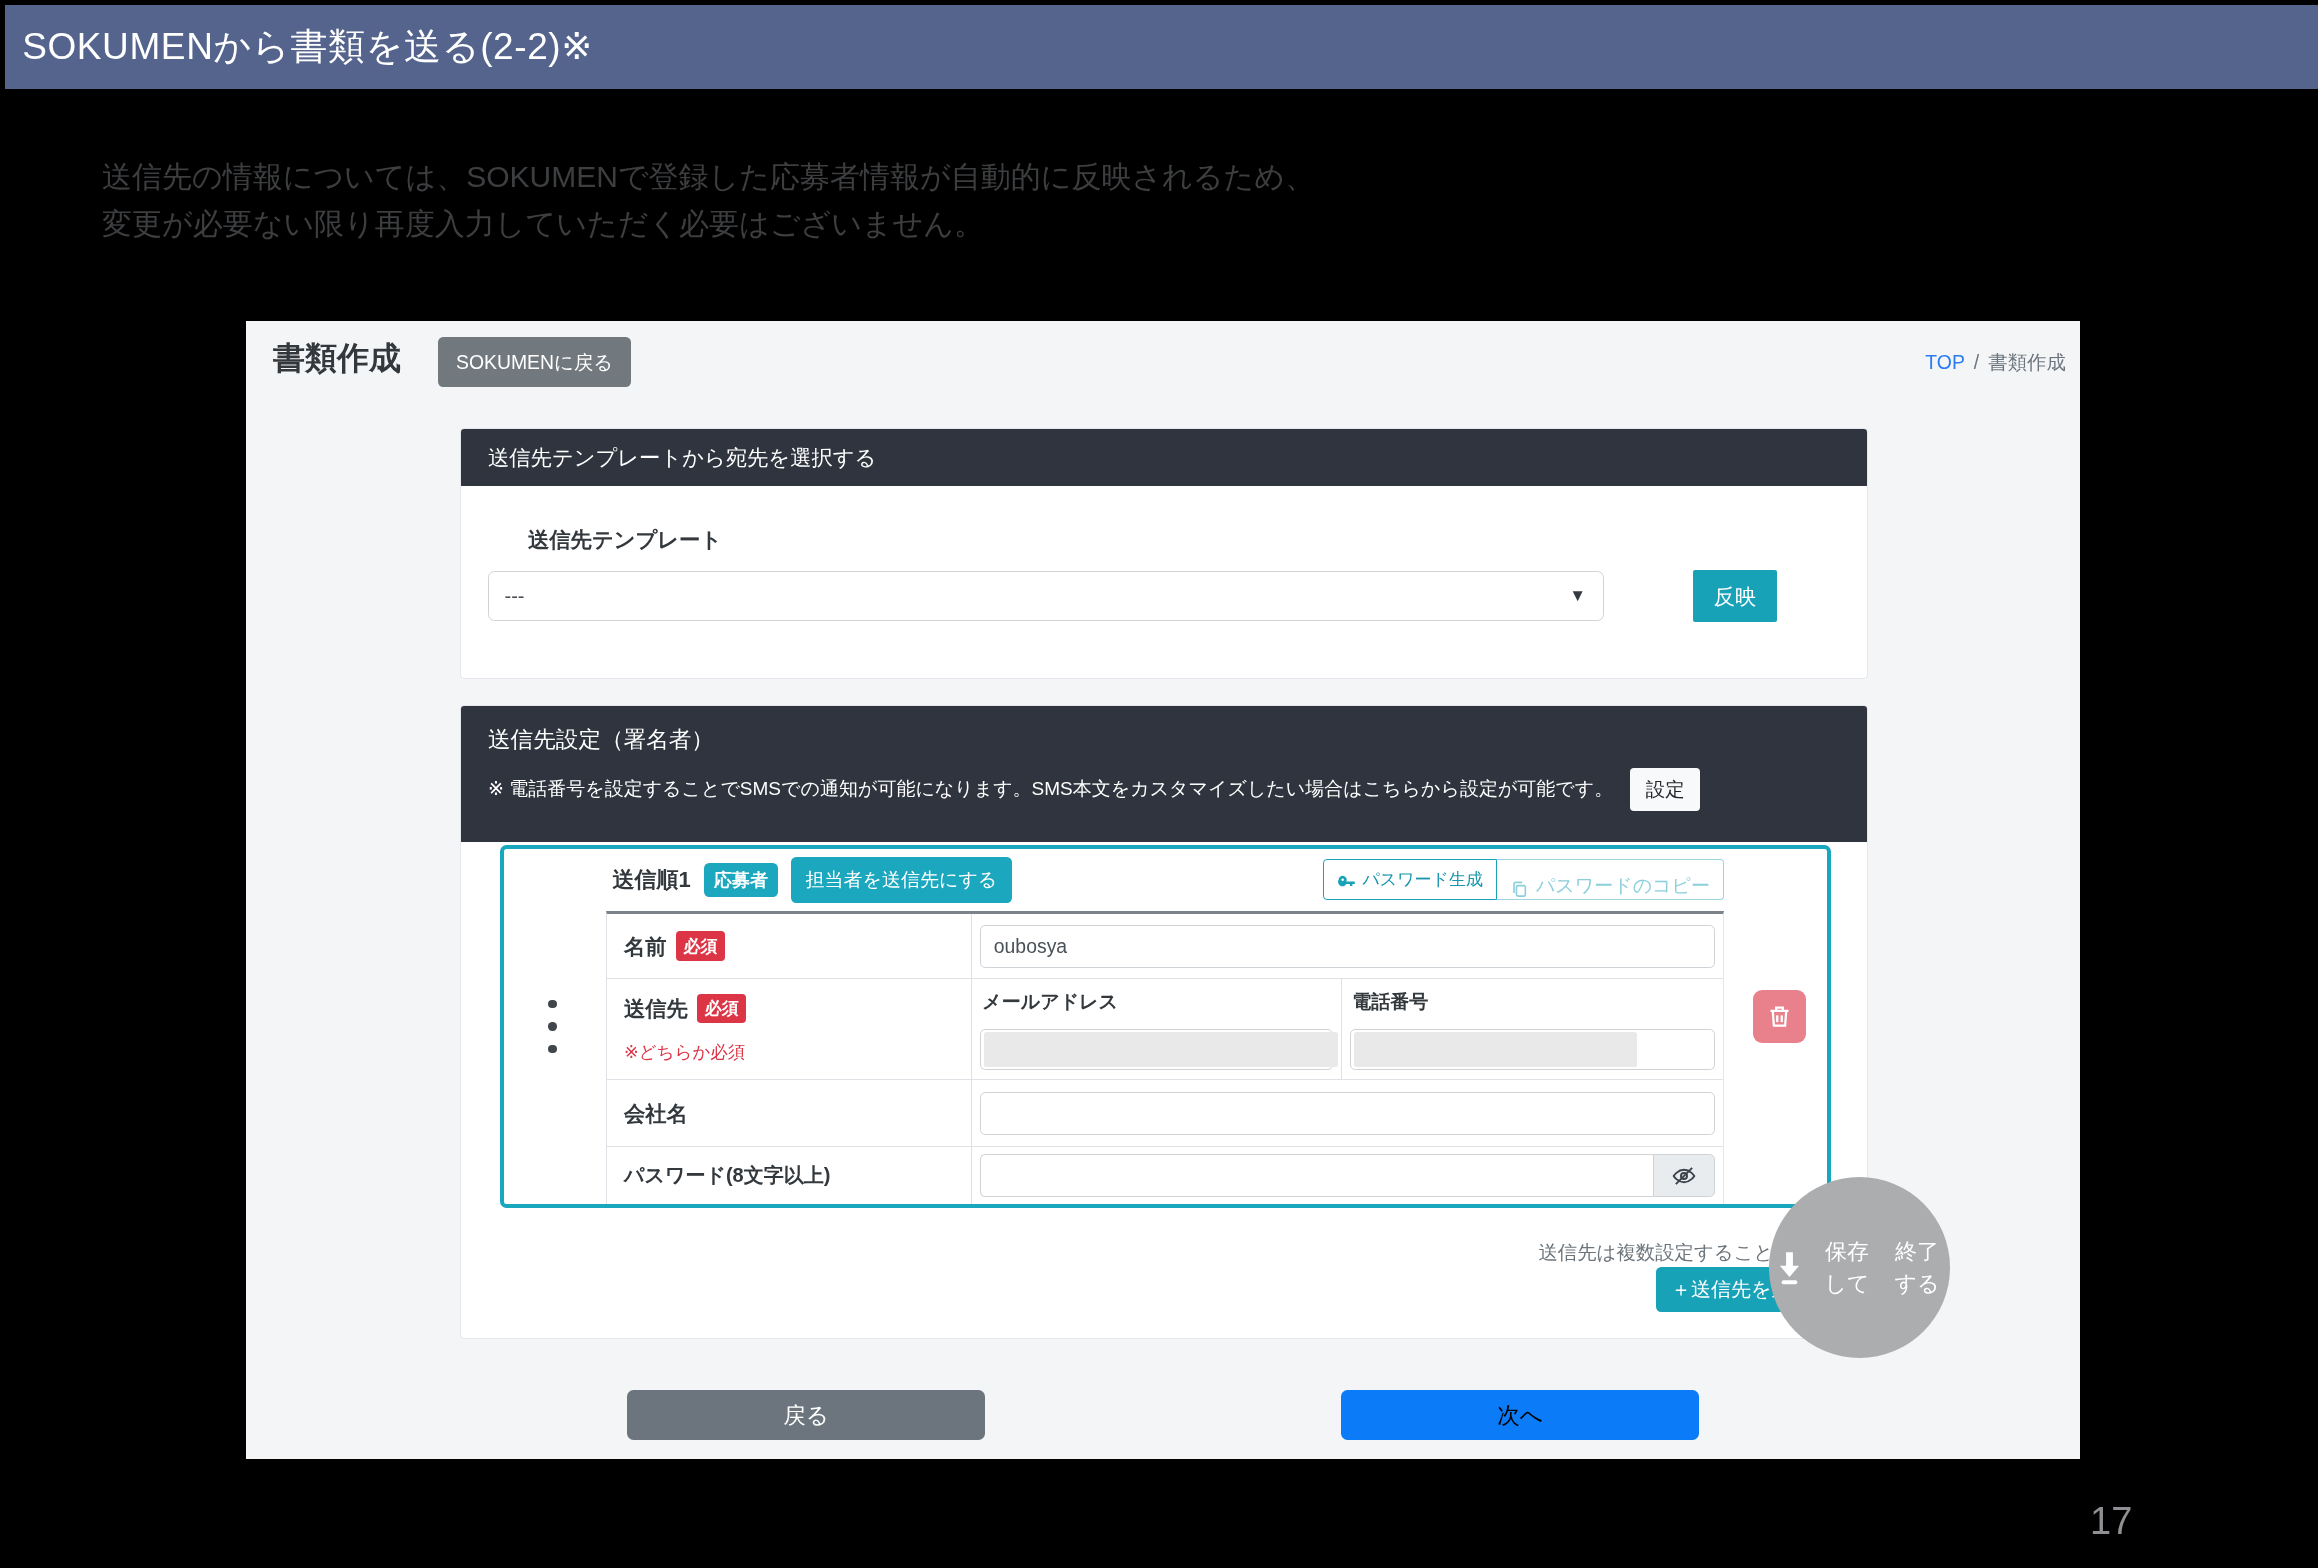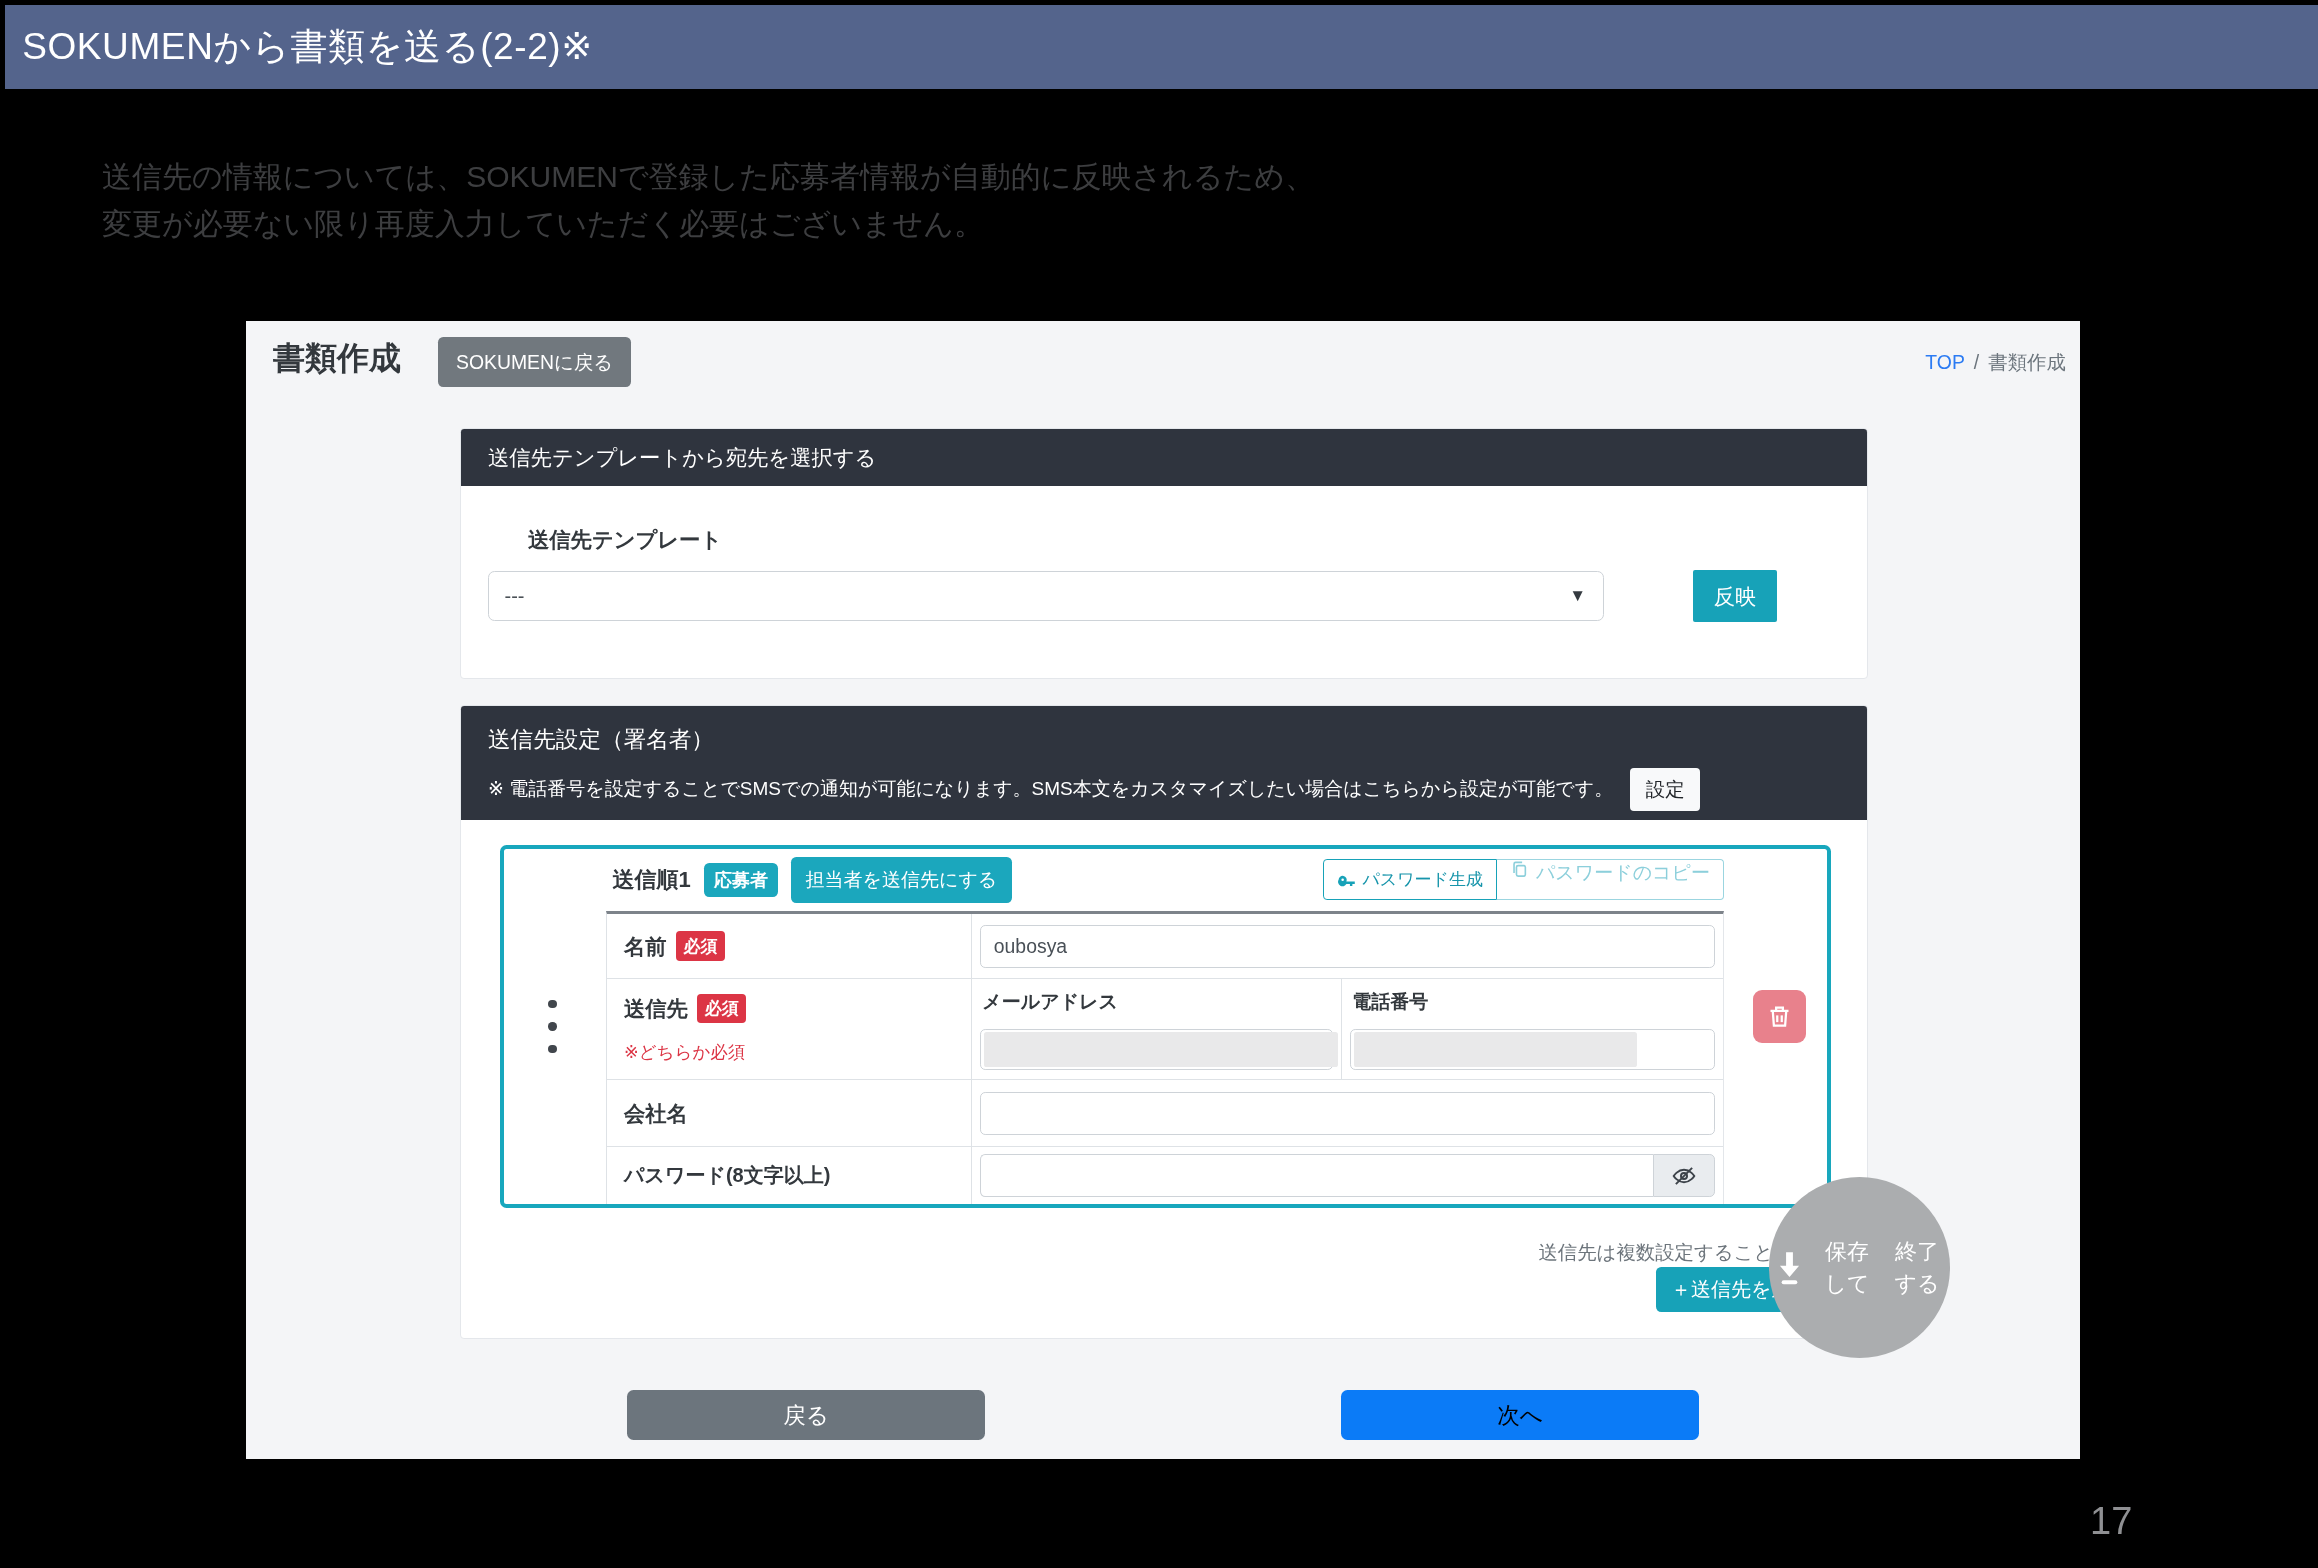--- a/index.html
+++ b/index.html
@@ -28,37 +28,37 @@
   .card1 { top:107px; height:251px; }
   .card1 .card-header { height:57px; display:flex; align-items:center; padding-left:27px; font-size:21.3px; }
   .tpl-label { position:absolute; left:27px; top:96px; font-size:21.3px; font-weight:700; color:#33383d;margin-left:40px; }
   .tpl-select { position:absolute; left:27px; top:142px; width:1116px; height:50px; background:#fff; border:1.3px solid #ced3d8; border-radius:6.5px; display:flex; align-items:center; cursor:pointer; }
   .tpl-select .value { font-size:20px; color:#4a5056; padding-left:15.5px; flex:1; }
   .tpl-select .caret { font-size:17px; color:#343a40; padding-right:17px; }
   .apply-btn { position:absolute; left:1232px; top:141px; width:84px; height:52px; background:#17a2b8; color:#fff; border:none; border-radius:2px; font-size:21.3px; cursor:pointer; }
 
   
   .card2 { top:384px; height:634px; }
-  .card2 .card-header { height:114px; padding:0 27px; position:relative; }
+  .card2 .card-header { height:136px; padding:0 27px; position:relative; }
   .rcp-title { position:absolute; left:27px; top:18px; font-size:22.6px; }
   .rcp-note-row { position:absolute; left:27px; top:62px; right:27px; display:flex; align-items:center; gap:17px; }
   .rcp-note { font-size:19px; color:#fff; font-weight:500; }
   .settings-btn { background:#f8f9fa; color:#212529; border:none; border-radius:3.9px; font-size:19.4px; padding:7.8px 15.5px; cursor:pointer; white-space:nowrap; }
 
   .tealbox { position:absolute; left:39px; top:139px; width:1331px; height:363px; border:4.5px solid #18a7bd; border-radius:6.5px; background:#fff; }
   .handle-col { position:absolute; left:0; top:0; bottom:0; width:97px; display:flex; flex-direction:column; align-items:center; justify-content:center; gap:14.2px; cursor:grab; }
   .handle-col i { width:8.4px; height:8.4px; border-radius:50%; background:#41464c; }
 
   .rcp-header-row { position:absolute; left:102px; top:0; width:1118px; height:62px; display:flex; align-items:center; gap:13px; }
   .order-label { font-size:22px; font-weight:700; color:#33383d; margin-left:6.5px; white-space:nowrap; }
   .type-badge { background:#1ba7bd; color:#fff; font-size:18px; font-weight:700; border-radius:5.2px; padding:5.2px 10.3px; white-space:nowrap; }
   .contact-btn { background:#1ba7bd; color:#fff; border:none; border-radius:5.2px; font-size:19px; padding:10.3px 14.2px; cursor:pointer; white-space:nowrap; }
   .pwd-group { position:absolute; right:0; top:10.3px; height:41px; display:flex; }
   .pwd-gen { display:flex; align-items:center; gap:6.5px; background:#fff; border:1.3px solid #17a2b8; color:#1795ab; font-size:17px; padding:0 13px; border-radius:3.9px 0 0 3.9px; cursor:pointer; }
-  .pwd-copy { display:flex; align-items:flex-start; gap:6.5px; background:#fff; border:1.3px solid #9bd5e0; border-left:none; color:#8ccfdb; font-size:19px; padding:0 13px; border-radius:0 3.9px 3.9px 0; cursor:pointer; }
+  .pwd-copy { display:flex; align-items:flex-end; gap:6.5px; background:#fff; border:1.3px solid #9bd5e0; border-left:none; color:#8ccfdb; font-size:19px; padding:0 13px; border-radius:0 3.9px 3.9px 0; cursor:pointer; }
 
   .rcp-table { position:absolute; left:102px; top:62px; width:1118px; border-top:3.9px solid #7d838a; border-left:0.6px solid #dee2e6; border-right:0.6px solid #e3e6ea; }
   .trow { display:flex; border-bottom:0.6px solid #dee2e6; }
   .trow:last-child { border-bottom:none; }
   .tlabel { width:365px; border-right:0.6px solid #dee2e6; display:flex; align-items:center; padding-left:17px; gap:9px; }
   .tvalue { flex:1; position:relative; }
   .lbl-text { font-size:21.3px; font-weight:700; color:#33383d; white-space:nowrap; }
   .req-badge { background:#dc3545; color:#fff; font-size:17px; font-weight:700; border-radius:3.9px; padding:3.2px 7.8px; white-space:nowrap; }
   .either-note { font-size:17.5px; color:#dc3545; margin-top:7.8px; }
   .txt-input { width:100%; height:43px; border:1.3px solid #ced3d8; border-radius:5.2px; font-size:19.4px; color:#495057; padding:0 13px; background:#fff; outline:none; font-family:inherit; }

